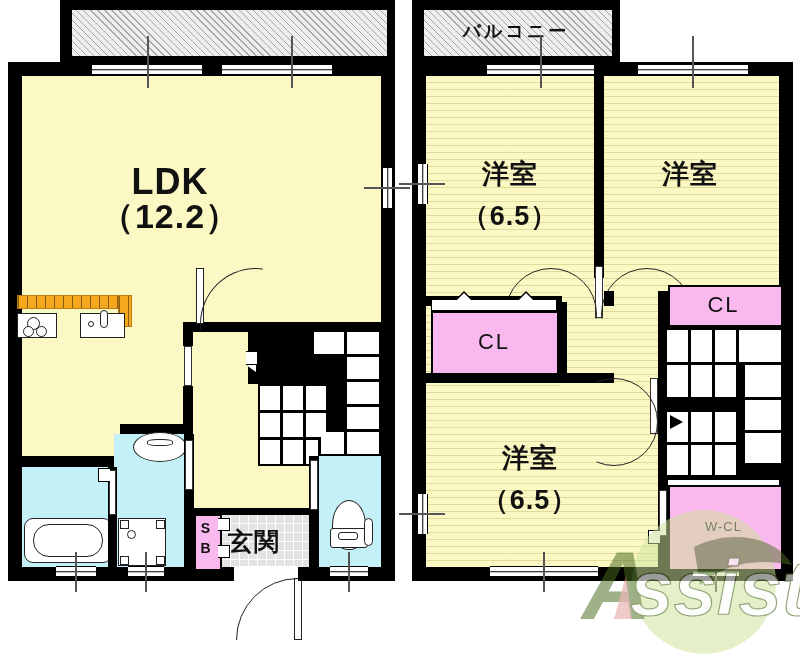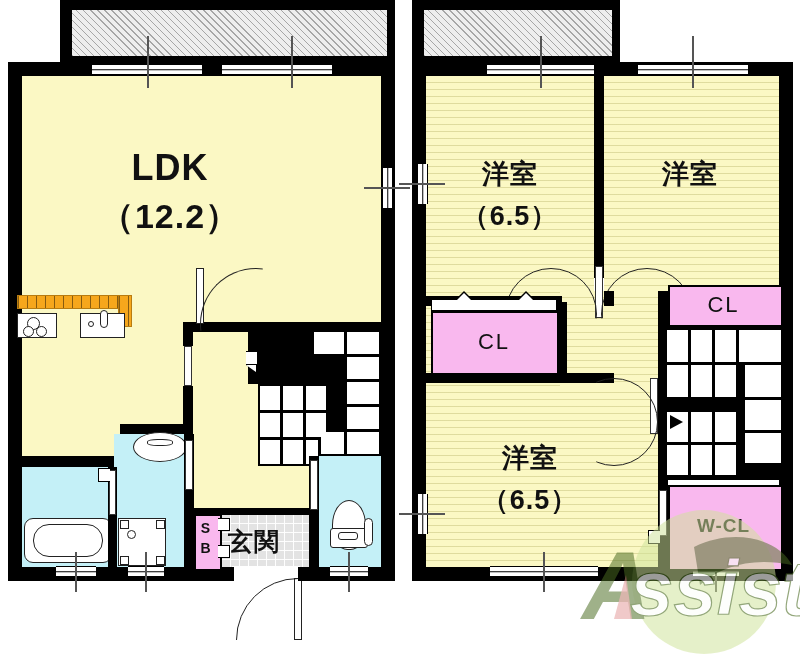--- a/index.html
+++ b/index.html
@@ -32,21 +32,21 @@
             background-image:repeating-linear-gradient(45deg,
               rgba(0,0,0,.30) 0 1px, rgba(0,0,0,0) 1px 5px);
             border:2px solid #000;}
 
   
   .t-big   {font-size:31px;font-weight:700;}
   .t-room  {font-size:26px;font-weight:700;}
   .t-area  {font-size:26px;font-weight:700;}
   .t-mid   {font-size:20px;font-weight:700;}
   .t-cl    {font-size:22px;font-weight:500;letter-spacing:2px;}
-  .t-wcl   {font-size:19px;font-weight:700;letter-spacing:1px;}
+  .t-wcl   {font-size:13px;font-weight:400;letter-spacing:1px;}
   .t-sb    {font-size:14px;font-weight:700;line-height:14px;}
   .t-terr  {font-size:19px;font-weight:700;letter-spacing:3px;}
 
   
   .gap{position:absolute;background:#ffffff;box-sizing:border-box;}
   .winH{position:absolute;background:#ffffff;border-top:1.5px solid #000;
         border-bottom:1.5px solid #000;box-sizing:border-box;}
   .winH:after{content:"";position:absolute;left:0;right:0;top:50%;
         height:1.5px;background:#000;transform:translateY(-50%);}
   .winV{position:absolute;background:#ffffff;border-left:1.5px solid #000;
@@ -127,21 +127,21 @@
     <div class="room f-hall" style="left:190px;top:330px;width:128px;height:186px;"></div>
 
     <div class="winH" style="left:92px;top:64px;width:110px;height:11px;"></div>
     <div class="winH" style="left:222px;top:64px;width:110px;height:11px;"></div>
     <div class="tick" style="left:147px;top:36px;width:1.6px;height:52px;"></div>
     <div class="tick" style="left:291px;top:36px;width:1.6px;height:52px;"></div>
 
     <div class="winV" style="left:382px;top:168px;width:11px;height:40px;"></div>
     <div class="tick" style="left:364px;top:187px;width:46px;height:1.6px;"></div>
 
-    <div class="lbl t-big" style="left:70px;top:146px;width:200px;height:44px;font-size:36px;">LDK</div>
+    <div class="lbl t-big" style="left:70px;top:160px;width:200px;height:44px;font-size:36px;">LDK</div>
     <div class="lbl t-area" style="left:60px;top:195px;width:220px;height:44px;font-size:34px;">（12.2）</div>
 
     <div class="counter" style="left:17px;top:295px;width:115px;height:14px;"></div>
     <div class="counter" style="left:118px;top:295px;width:14px;height:32px;"></div>
     <div class="ktop" style="left:17px;top:313px;width:40px;height:25px;"></div>
     <div class="burner" style="left:27px;top:317px;width:11px;height:11px;"></div>
     <div class="burner" style="left:23px;top:326px;width:9px;height:9px;"></div>
     <div class="burner" style="left:36px;top:326px;width:9px;height:9px;"></div>
     <div class="ktop" style="left:80px;top:313px;width:45px;height:25px;"></div>
     <div class="sinkbowl" style="left:88px;top:321px;width:6px;height:6px;border-radius:50%;"></div>
@@ -252,20 +252,21 @@
     <div class="winH" style="left:330px;top:566px;width:38px;height:11px;"></div>
     <div class="tick" style="left:348px;top:552px;width:1.6px;height:40px;"></div>
 
     <div class="corner" style="left:8px;top:62px;transform:rotate(45deg);"></div>
   </div>
 
   <div class="abs" style="left:405px;top:0;width:395px;height:661px;">
 
     <div class="wall" style="left:7px;top:0px;width:208px;height:62px;"></div>
     <div class="f-terr" style="position:absolute;left:17px;top:8px;width:188px;height:46px;"></div>
+    <div class="lbl t-terr" style="left:17px;top:8px;width:188px;height:46px;font-size:18px;">バルコニー</div>
 
     <div class="wall" style="left:7px;top:62px;width:381px;height:14px;"></div>
     <div class="wall" style="left:7px;top:62px;width:14px;height:519px;"></div>
     <div class="wall" style="left:374px;top:62px;width:14px;height:519px;"></div>
     <div class="wall" style="left:7px;top:567px;width:381px;height:14px;"></div>
 
     <div class="room f-tatami" style="left:21px;top:76px;width:168px;height:226px;"></div>
     <div class="room f-tatami" style="left:199px;top:76px;width:175px;height:215px;"></div>
     <div class="room f-tatami" style="left:21px;top:386px;width:232px;height:181px;"></div>
     <div class="room f-tatami" style="left:21px;top:302px;width:232px;height:84px;"></div>

